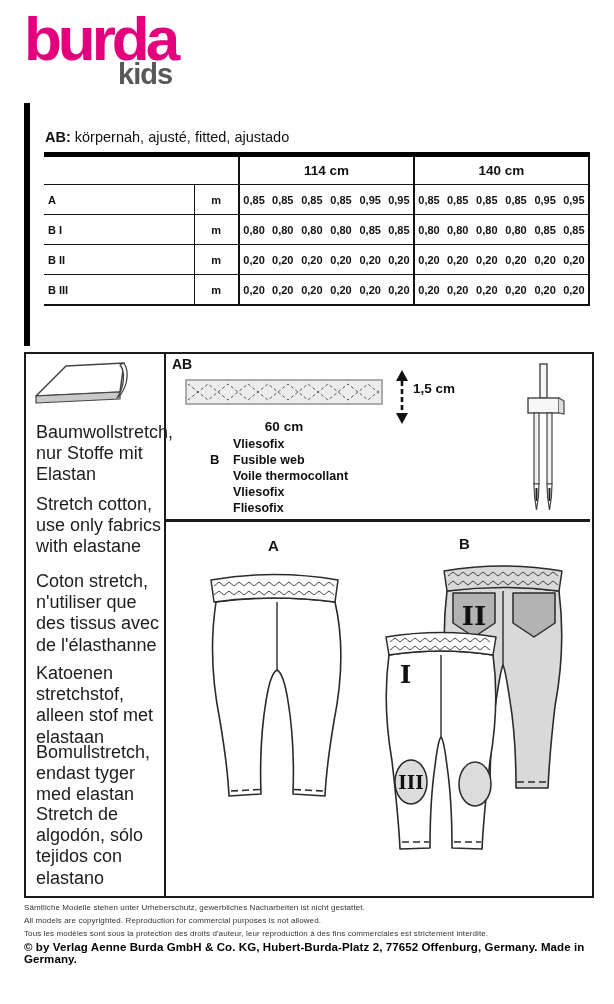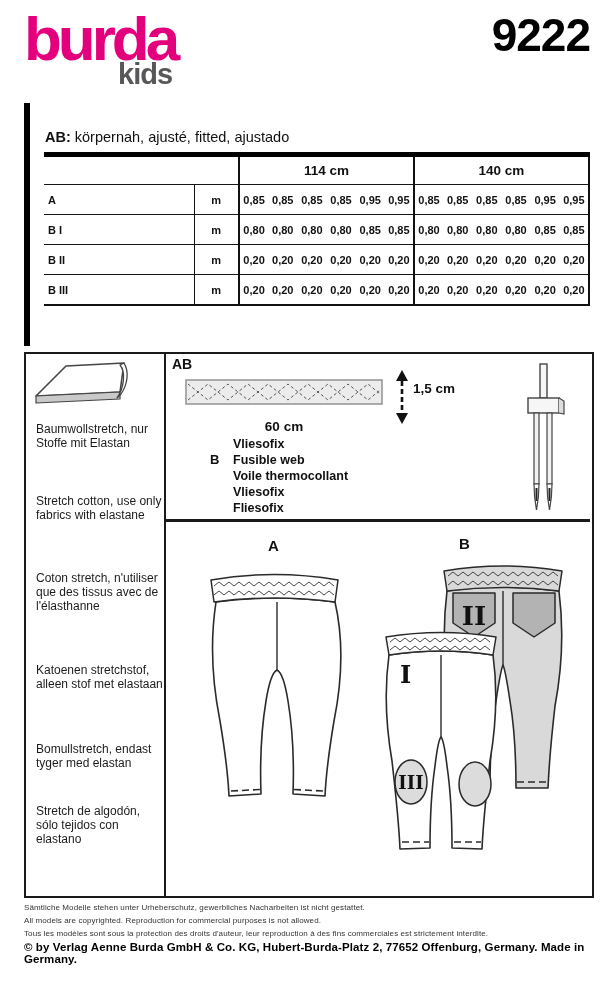--- a/index.html
+++ b/index.html
@@ -37,21 +37,21 @@
   .ft td.lb{text-align:left;padding-left:4px;font-size:12.5px;}
   .ft td.un{border-left:1.5px solid #111;font-size:12px;}
 
   
   .sidebar-box{position:absolute;left:24px;top:352px;width:138px;height:542px;
       border:2.5px solid #1a1a1a;}
   .main-box{position:absolute;left:164px;top:352px;width:426px;height:542px;
       border:2.5px solid #1a1a1a;border-left:2px solid #1a1a1a;}
   .hdiv{position:absolute;left:166px;top:519px;width:424px;height:2.5px;background:#1a1a1a;}
 
-  .note{position:absolute;left:36px;width:128px;font-size:12px;line-height:1.18;color:#1c1c1c;}
+  .note{position:absolute;left:36px;width:128px;font-size:18px;line-height:1.18;color:#1c1c1c;}
 
   .ab-label{position:absolute;left:172px;top:356px;font-size:14px;font-weight:bold;}
   .band-svg{position:absolute;left:185px;top:379px;}
   .band-len{position:absolute;left:185px;top:407px;width:198px;text-align:center;
       font-size:13.5px;font-weight:bold;margin-top:12px;}
   .arrow-svg{position:absolute;left:394px;top:370px;}
   .band-width{position:absolute;left:413px;top:381px;font-size:13.5px;font-weight:bold;}
   .b-label{position:absolute;left:210px;top:452px;font-size:13px;font-weight:bold;}
   .interfacing{position:absolute;left:233px;top:436px;font-size:12.5px;font-weight:bold;
       line-height:16px;}
@@ -70,21 +70,20 @@
 
   svg text.roman{font-family:"DejaVu Serif","Liberation Serif",serif;font-weight:bold;fill:#111;}
 </style>
 </head>
 <body>
 
 <div class="page">
 
   <div class="logo">burda</div>
   <div class="logo-sub">kids</div>
-  <div class="pattern-number">9222</div>
 
   <div class="vbar"></div>
   <div class="title-sub"><b>AB:</b><span> körpernah, ajusté, fitted, ajustado</span></div>
 
   <table class="ft">
     <colgroup>
         <col style="width:150px">
         <col style="width:45px">
       <col>
         <col>

